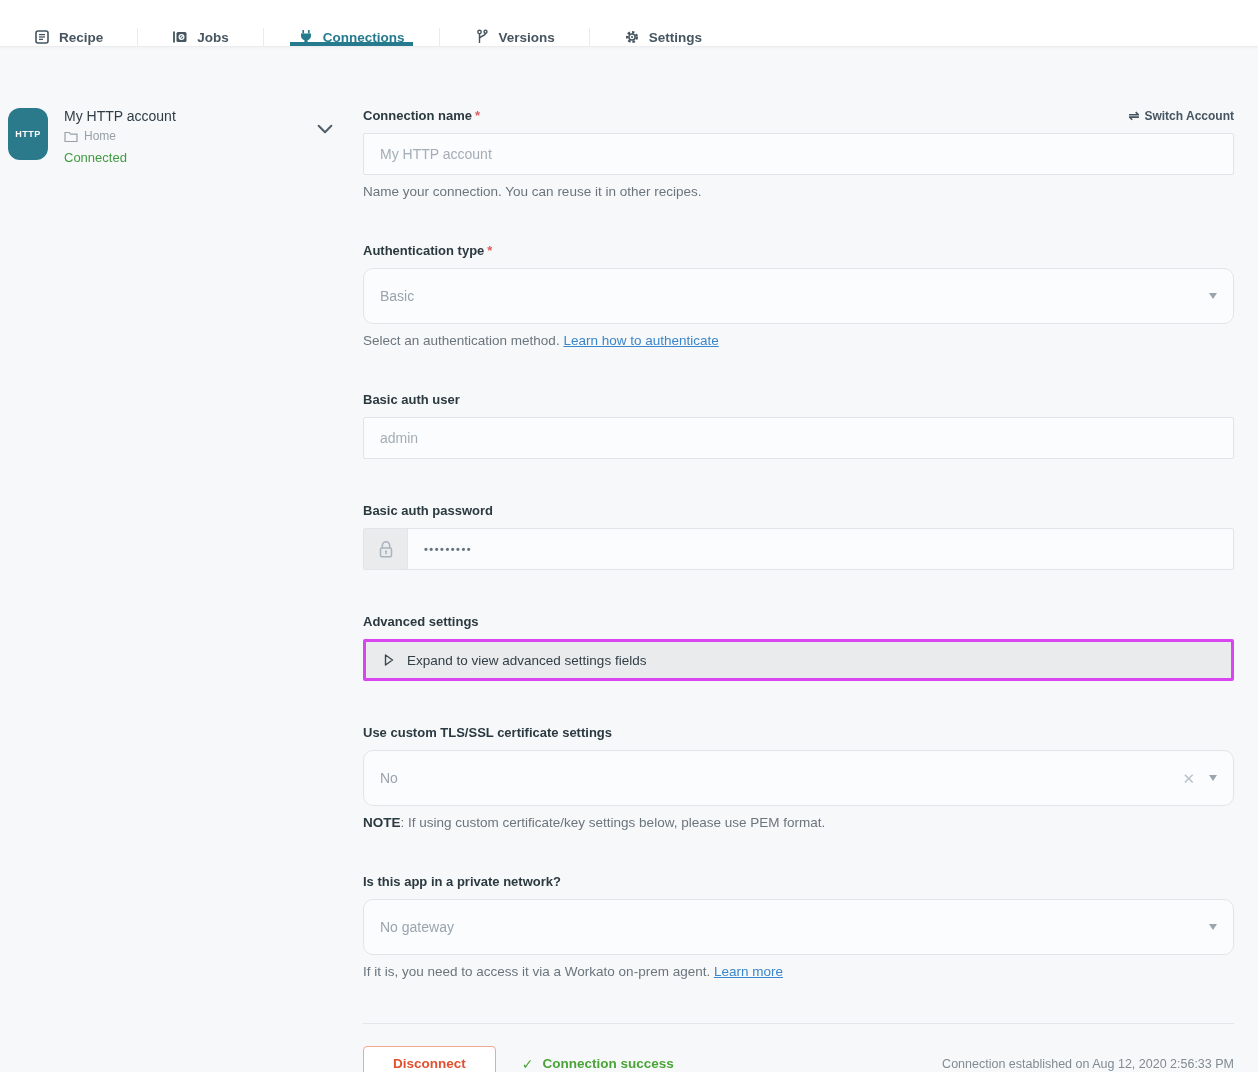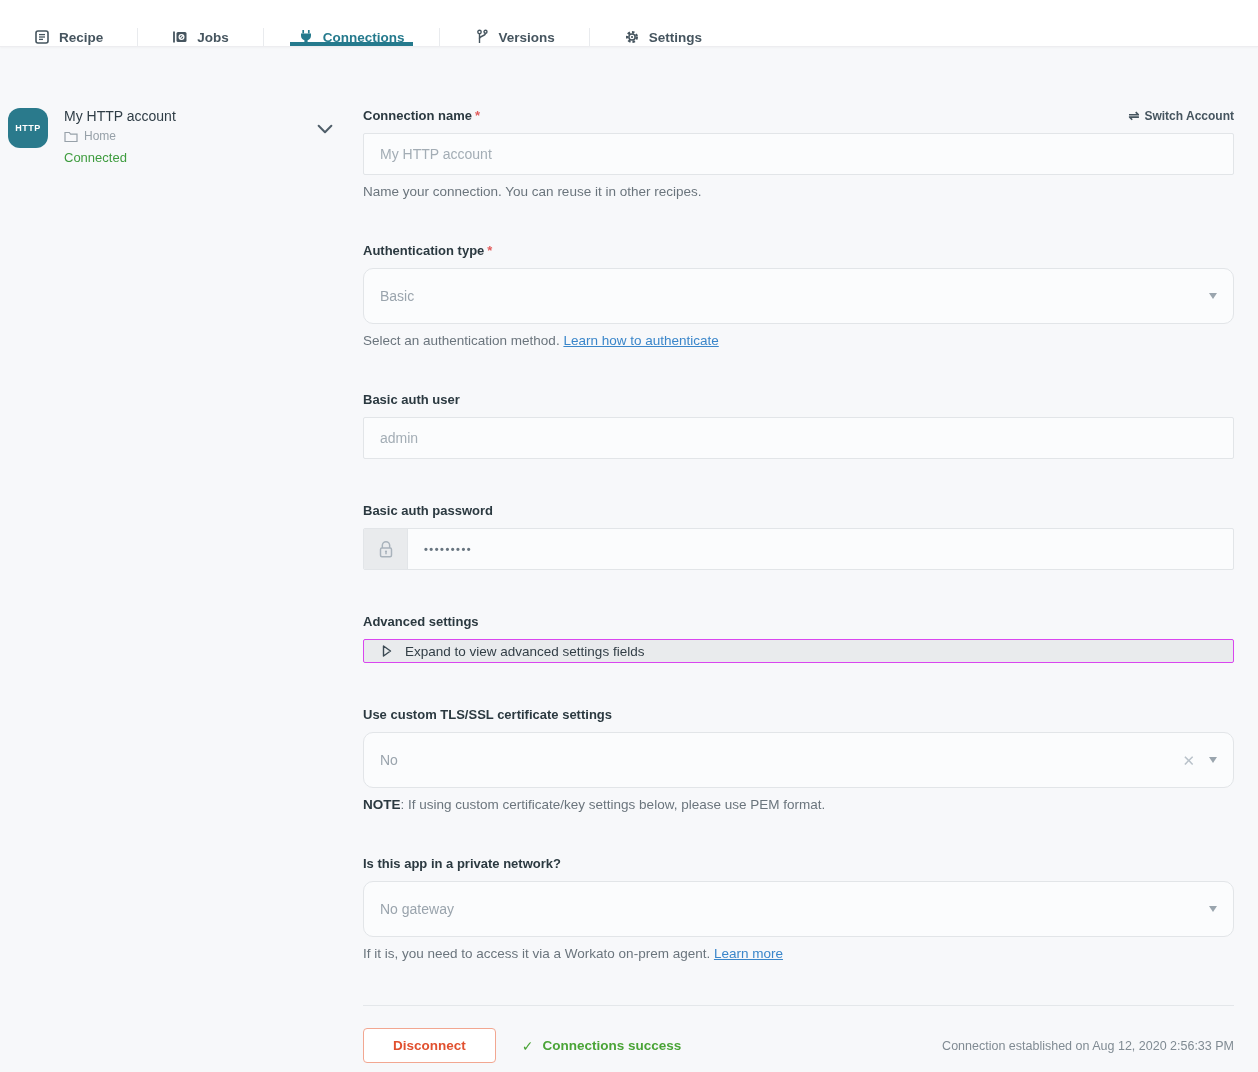--- a/index.html
+++ b/index.html
@@ -43,21 +43,21 @@
     height: 4px;
     background: #257a8d;
   }
   
   .main { display: flex; padding-top: 61px; }
   .side { width: 363px; flex: 0 0 363px; padding-left: 8px; }
   .content { flex: 1; margin-right: 24px; }
   
   .acct { display: flex; align-items: flex-start; }
   .appicon {
-    width: 40px; height: 40px;
+    width: 40px; height: 52px;
     background: #2a7a8c;
     border-radius: 12px;
     color: #ffffff;
     font-size: 9px; font-weight: 700; letter-spacing: 0.5px;
     display: flex; align-items: center; justify-content: center;
     flex: 0 0 40px;
   }
   .acct-info { margin-left: 16px; }
   .acct-name { font-size: 14px; color: #2f3d46; margin-bottom: 5px; }
   .acct-folder { display: flex; align-items: flex-end; gap: 6px; font-size: 12px; color: #97a1a9; margin-bottom: 7px; }
@@ -121,23 +121,23 @@
     width: 44px; flex: 0 0 44px;
     background: #e9ebed;
     border-right: 1px solid #e2e5e8;
     display: flex; align-items: center; justify-content: center;
     color: #a9b3bc;
   }
   .pwd-field { flex: 1; display: flex; align-items: center; padding: 0 16px; }
   .pwd-dots { font-size: 11px; letter-spacing: 1.5px; color: #67747f; font-weight: 700; }
   
   .expander {
-    width: 100%; height: 24px;
+    width: 100%; height: 42px;
     background: #e9ebed;
-    border: 1px solid #d946ef;
+    border: 3px solid #d946ef;
     border-radius: 2px;
     display: flex; align-items: center; gap: 12px;
     padding: 0 17px;
     cursor: pointer;
     font-size: 13.5px; color: #323e46;
   }
   .expander .tri { display: flex; align-items: center; color: #3c4a54; }
   
   .fdivider { height: 1px; background: #e4e7ea; margin-bottom: 22px; }
   .footer { display: flex; align-items: center; }
@@ -337,19 +337,19 @@
           </span>
       </div>
       <div class="fhelp"><span>If it is, you need to access it via a Workato on-prem agent. </span><a>Learn more</a></div>
     </div>
 
     <div class="fdivider"></div>
     <div class="footer">
       <button class="disconnect-btn">Disconnect</button>
       <div class="conn-success">
         <span class="chk">✓</span>
-        <span>Connections success</span>
+        <span>Connection success</span>
       </div>
       <div class="established">Connection established on Aug 12, 2020 2:56:33 PM</div>
     </div>
 
   </div>
 </div>
 
 </body></html>

